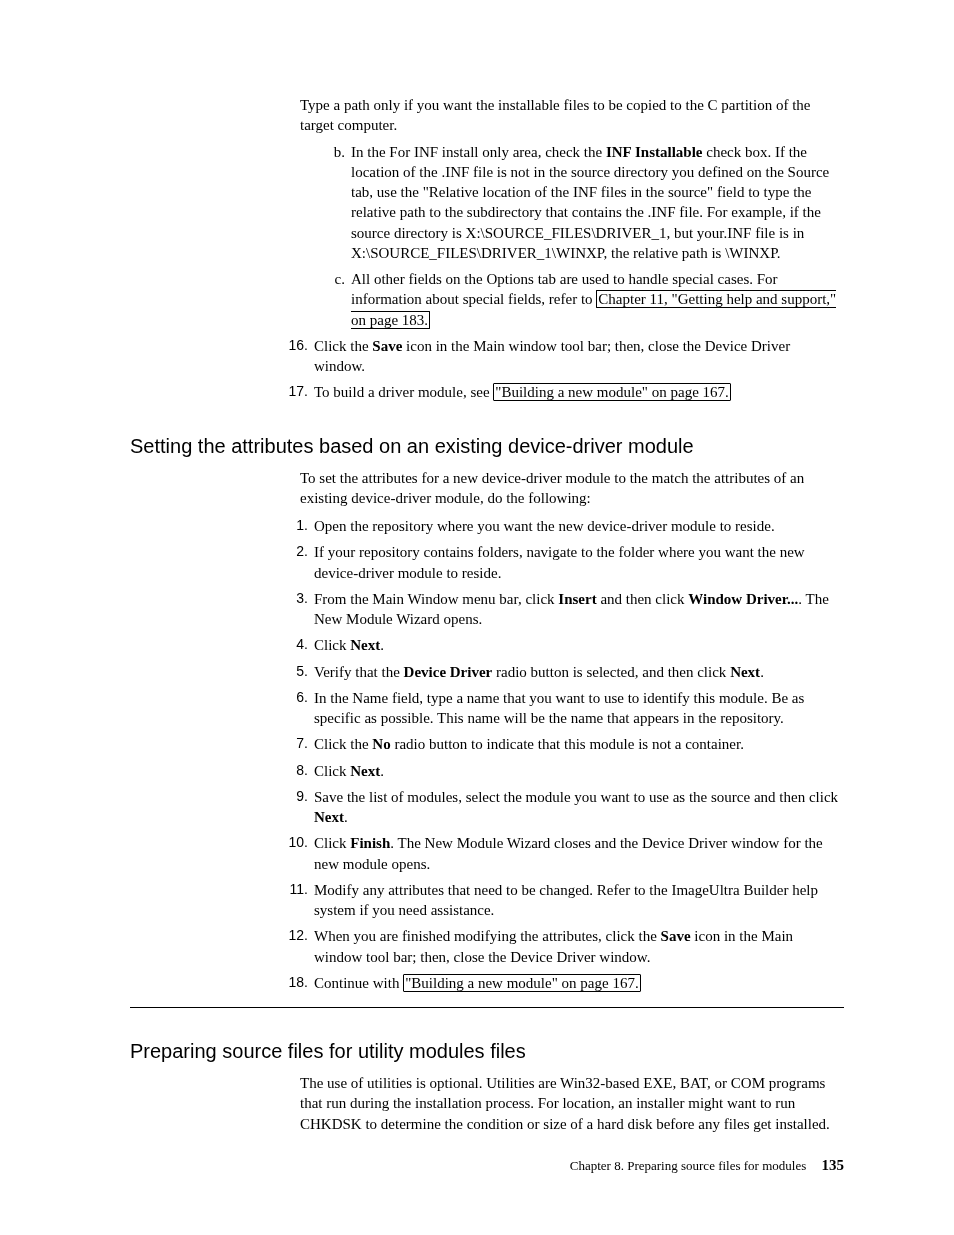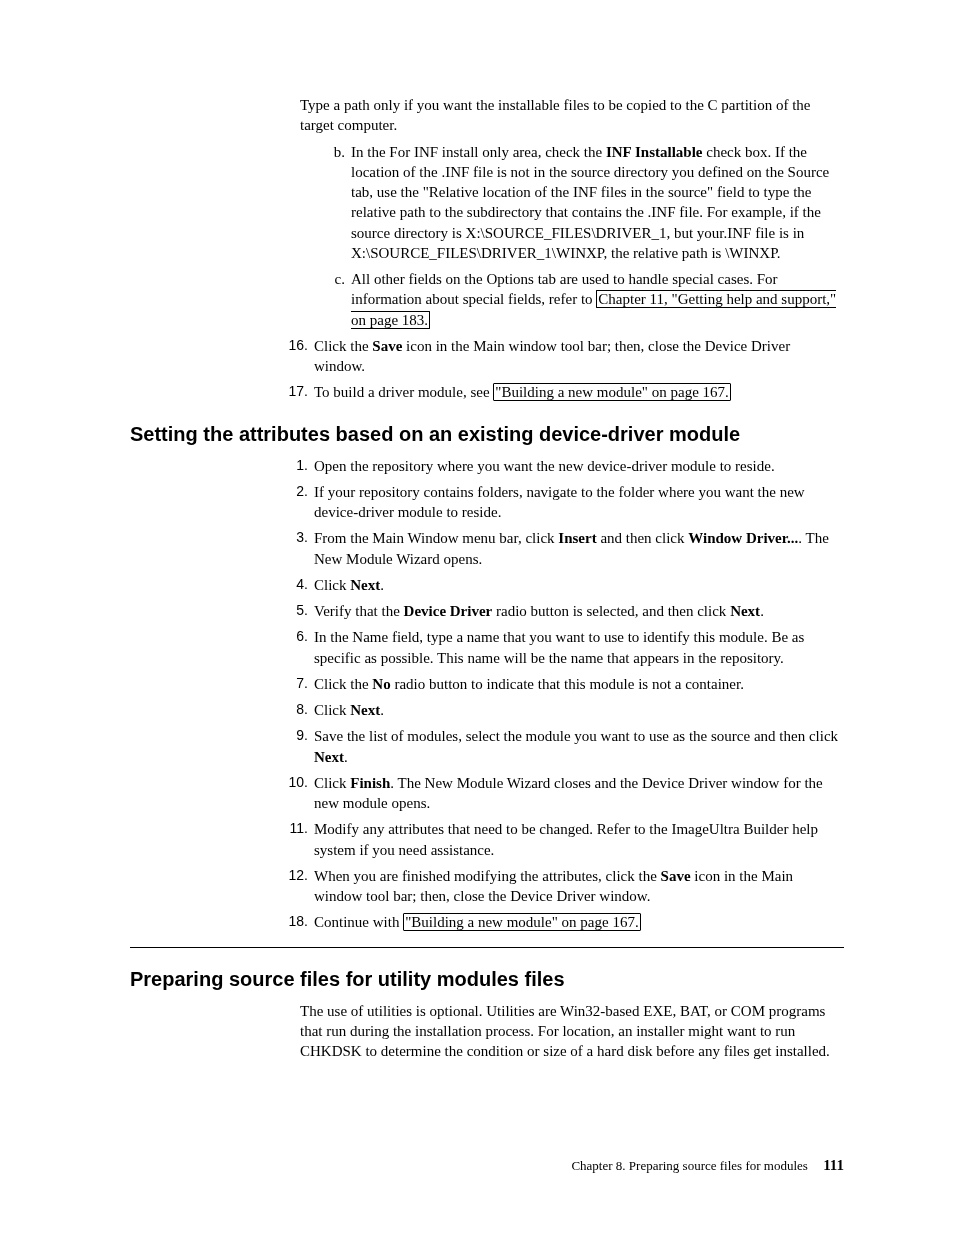--- a/index.html
+++ b/index.html
@@ -35,23 +35,23 @@
     padding-right: 6px;
   }
   .li .num.alpha {
     font-family: "Palatino Linotype", Palatino, serif;
     font-size: 15px;
     width: 20px;
   }
   .li .body { flex: 1 1 auto; }
   h2 {
     font-family: Arial, Helvetica, sans-serif;
-    font-weight: bold;
+    font-weight: normal;
     font-size: 20px;
-    margin: 18px 0 8px 0;
+    margin: 30px 0 8px 0;
   }
   h2.sub { margin-left: 0; }
   .link { border: 1px solid #000; padding: 0 1px; border-radius: 1px; }
   .bold { font-weight: bold; }
   .hr {
     border: none;
     border-top: 1.5px solid #000;
     margin: 14px 0 8px 0;
   }
   .footer {
@@ -95,20 +95,21 @@
     </div>
     <div class="li">
       <div class="num">17.</div>
       <div class="body">
         <span>To build a driver module, see </span><span class="link">"Building a new module" on page 167.</span>
       </div>
     </div>
   </div>
 
   <h2 class="sub">Setting the attributes based on an existing device-driver module</h2>
+  <p class="intro">To set the attributes for a new device-driver module to the match the attributes of an existing device-driver module, do the following:</p>
 
   <div class="indent-list">
     <div class="li">
         <div class="num">1.</div>
         <div class="body">Open the repository where you want the new device-driver module to reside.</div>
       </div>
     <div class="li">
         <div class="num">2.</div>
         <div class="body">If your repository contains folders, navigate to the folder where you want the new device-driver module to reside.</div>
       </div>
@@ -158,15 +159,15 @@
       </div>
   </div>
 
   <hr class="hr">
 
   <h2>Preparing source files for utility modules files</h2>
   <p class="para-indent">The use of utilities is optional. Utilities are Win32-based EXE, BAT, or COM programs that run during the installation process. For location, an installer might want to run CHKDSK to determine the condition or size of a hard disk before any files get installed.</p>
 
   <div class="footer">
     <span>Chapter 8. Preparing source files for modules</span>
-    <span class="pgnum">111</span>
+    <span class="pgnum">135</span>
   </div>
 </div>
 
 </body></html>

